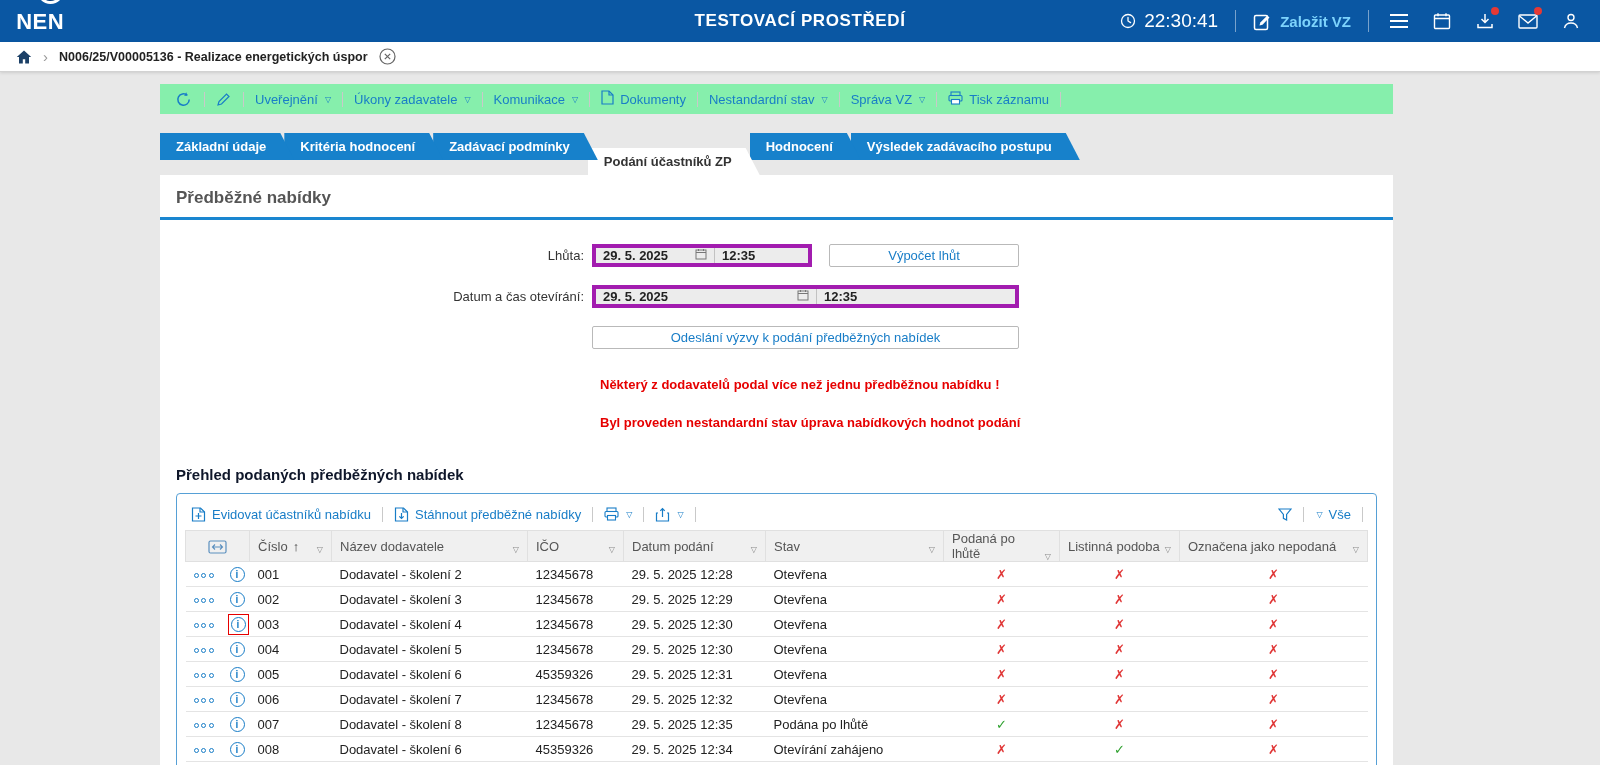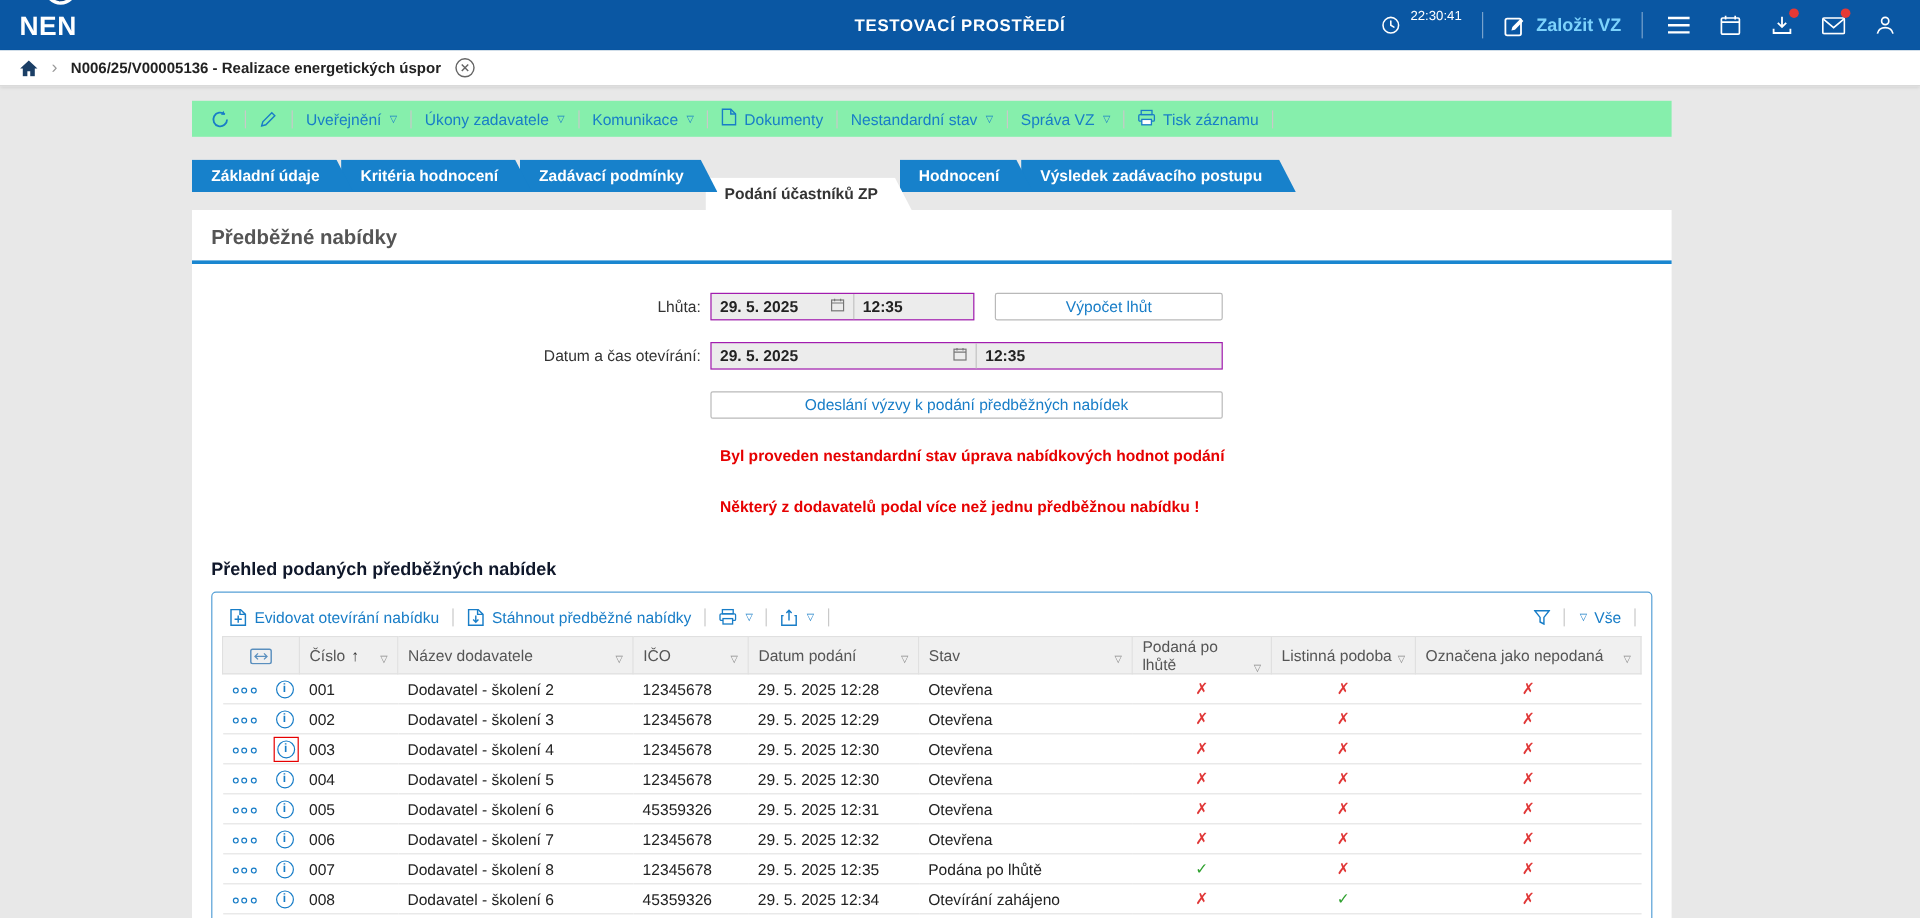--- a/index.html
+++ b/index.html
@@ -14,23 +14,23 @@
   .topbar {
     height: 42px; background: #0a57a3; display: flex; align-items: center;
     padding: 0 16px; position: relative; color: #fff;
   }
   .brand { display: flex; align-items: flex-end; gap: 3px; cursor: pointer; flex-direction: column; }
   .logo { width: 27px; height: 27px; border-radius: 50%; background: #fff; position: relative; flex: 0 0 auto; margin-top: 2px;}
   .logo::before { content:""; position:absolute; inset:3px; border-radius:50%;
     border:4px solid #0a3f7d; border-top-color:#d01f2e; transform: rotate(-40deg); }
   .brand-nen { font-size: 22px; font-weight: bold; letter-spacing: .5px; line-height: 30px; }
   .brand-sub { font-size: 10.5px; margin-top: 16px; margin-left: 2px; }
-  .env-title { position:absolute; left:50%; transform:translateX(-50%); font-size:14px; font-weight:bold; letter-spacing:.6px; }
+  .env-title { position:absolute; left:50%; transform:translateX(-50%); font-size:17px; font-weight:bold; letter-spacing:.6px; }
   .top-right { margin-left:auto; display:flex; align-items:center; gap:17px; }
-  .clock-group { display:flex; align-items:flex-start; gap:7px; font-size:11px; }
+  .clock-group { display:flex; align-items:center; gap:7px; font-size:19px; }
   .v-div { width:1px; height:22px; background:rgba(255,255,255,.45); }
   .zalozit { display:flex; align-items:center; gap:8px; font-size:15px; font-weight:bold; cursor:pointer; background:none; border:none; color:#7dd3fc; font-family:inherit;}
   .top-icon { position:relative; display:flex; align-items:center; justify-content:center; width:26px; height:26px; cursor:pointer; }
   .badge { position:absolute; top:-1px; right:-1px; width:8px; height:8px; border-radius:50%; background:#e53935; }
   
   .crumb-bar { height:30px; background:#fff; border-bottom:1px solid #d2d2d2; box-shadow:0 1px 3px rgba(0,0,0,.12);
     display:flex; align-items:center; padding:0 16px; gap:11px; position:relative; z-index:5;}
   .crumb-sep { color:#999; font-size:15px; line-height:1; }
   .crumb-text { font-size:12.5px; font-weight:bold; color:#222; }
   .crumb-close { cursor:pointer; display:flex; }
@@ -46,21 +46,21 @@
   .tab { position:relative; height:27px; line-height:27px; padding:0 28px 0 16px; background:#1781cb; color:#fff;
     font-size:13px; font-weight:bold; clip-path:polygon(0 0, calc(100% - 14px) 0, 100% 100%, 0 100%);
     margin-right:-10px; cursor:pointer; white-space:nowrap;}
   .tab.active { background:#fff; color:#333; }
   
   .panel { background:#fff; padding-bottom:55px; }
   .section-head { padding:13px 16px 9px; font-size:17px; font-weight:bold; color:#555; border-bottom:3px solid #1a86d0; }
   .form-area { padding-top:24px; }
   .form-row { display:flex; align-items:center; margin-bottom:18px; }
   .form-label { width:432px; text-align:right; padding-right:8px; font-size:13px; color:#333; flex:0 0 auto;}
-  .dt-field { display:flex; height:23px; border:1px solid #a21caf; background:#ececec; font-size:13px; font-weight:bold; color:#222; }
+  .dt-field { display:flex; height:23px; border:4px solid #a21caf; background:#ececec; font-size:13px; font-weight:bold; color:#222; }
   .dt-date { display:flex; align-items:center; justify-content:space-between; padding:0 7px; gap:8px;}
   .dt-time { border-left:1px solid #c2c2c2; display:flex; align-items:center; padding:0 7px; }
   .w-lhuta { width:220px; } .w-lhuta .dt-date { width:118px; } .w-lhuta .dt-time { flex:1; }
   .w-otev { width:427px; } .w-otev .dt-date { width:220px; } .w-otev .dt-time { flex:1; }
   .btn-outline { height:23px; border:1px solid #b9b9b9; background:#fff; color:#187dc7; font-size:13px;
     display:flex; align-items:center; justify-content:center; cursor:pointer; border-radius:2px; font-family:inherit;}
   .btn-vypocet { width:190px; margin-left:17px; }
   .btn-odeslani { width:427px; }
   .warning { margin-left:440px; color:#e60000; font-weight:bold; font-size:13px; }
   .warning.first { margin-top:28px; }
@@ -274,34 +274,34 @@
           </span>
           <span class="dt-time">12:35</span>
         </div>
       </div>
 
       <div class="form-row" style="margin-bottom:0">
         <span class="form-label"></span>
         <button class="btn-outline btn-odeslani">Odeslání výzvy k podání předběžných nabídek</button>
       </div>
 
+      <div class="warning first">Některý z dodavatelů podal více než jednu předběžnou nabídku !</div>
       <div class="warning second">Byl proveden nestandardní stav úprava nabídkových hodnot podání</div>
-      <div class="warning first">Některý z dodavatelů podal více než jednu předběžnou nabídku !</div>
     </div>
 
     <div class="table-heading">Přehled podaných předběžných nabídek</div>
 
     <div class="table-panel">
       <div class="tp-toolbar">
         <span class="rt-item">
           <svg width="15" height="15" viewBox="0 0 15 15">
               <path d="M1.5 1h8l4 4v9h-12z" fill="none" stroke="#187dc7" stroke-width="1.2"></path>
               <path d="M9 1v4h4.5M4.5 9h6M7.5 6v6" fill="none" stroke="#187dc7" stroke-width="1.2"></path>
             </svg>
-          <span>Evidovat otevírání nabídku</span>
+          <span>Evidovat účastníků nabídku</span>
         </span>
         <span class="rt-div"></span>
         <span class="rt-item">
           <svg width="15" height="15" viewBox="0 0 15 15">
               <path d="M1.5 1h8l4 4v9h-12z" fill="none" stroke="#187dc7" stroke-width="1.2"></path>
               <path d="M9 1v4h4.5M7.5 6v5M5.3 9.3l2.2 2.2 2.2-2.2" fill="none" stroke="#187dc7" stroke-width="1.2"></path>
             </svg>
           <span>Stáhnout předběžné nabídky</span>
         </span>
         <span class="rt-div"></span>

